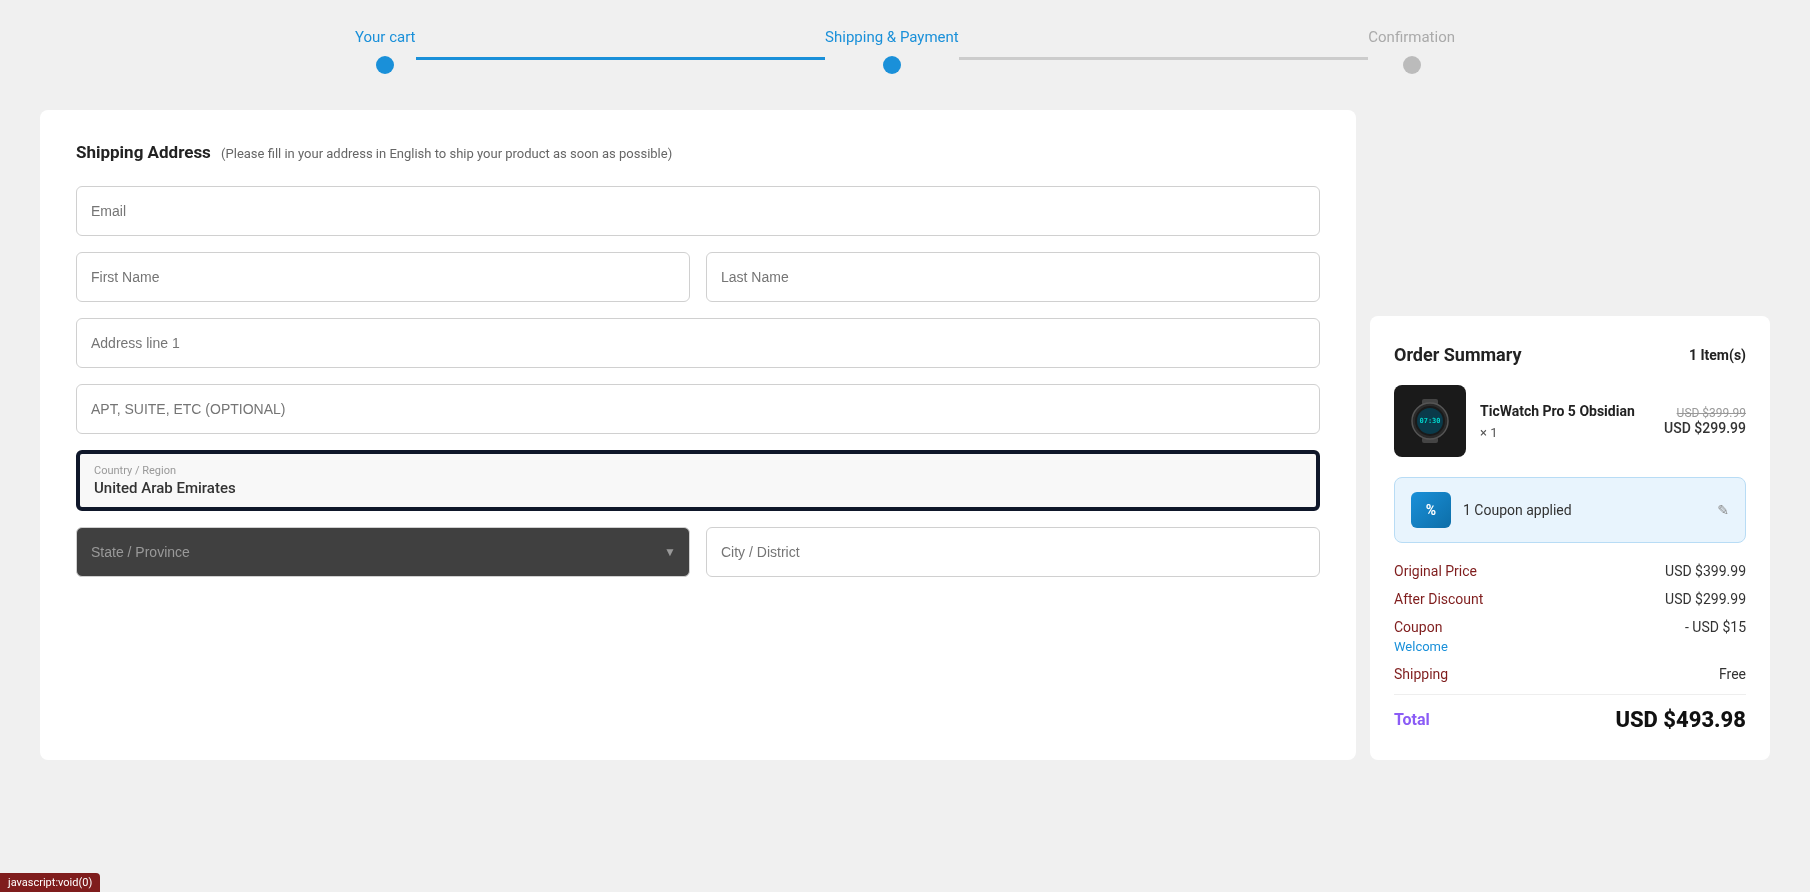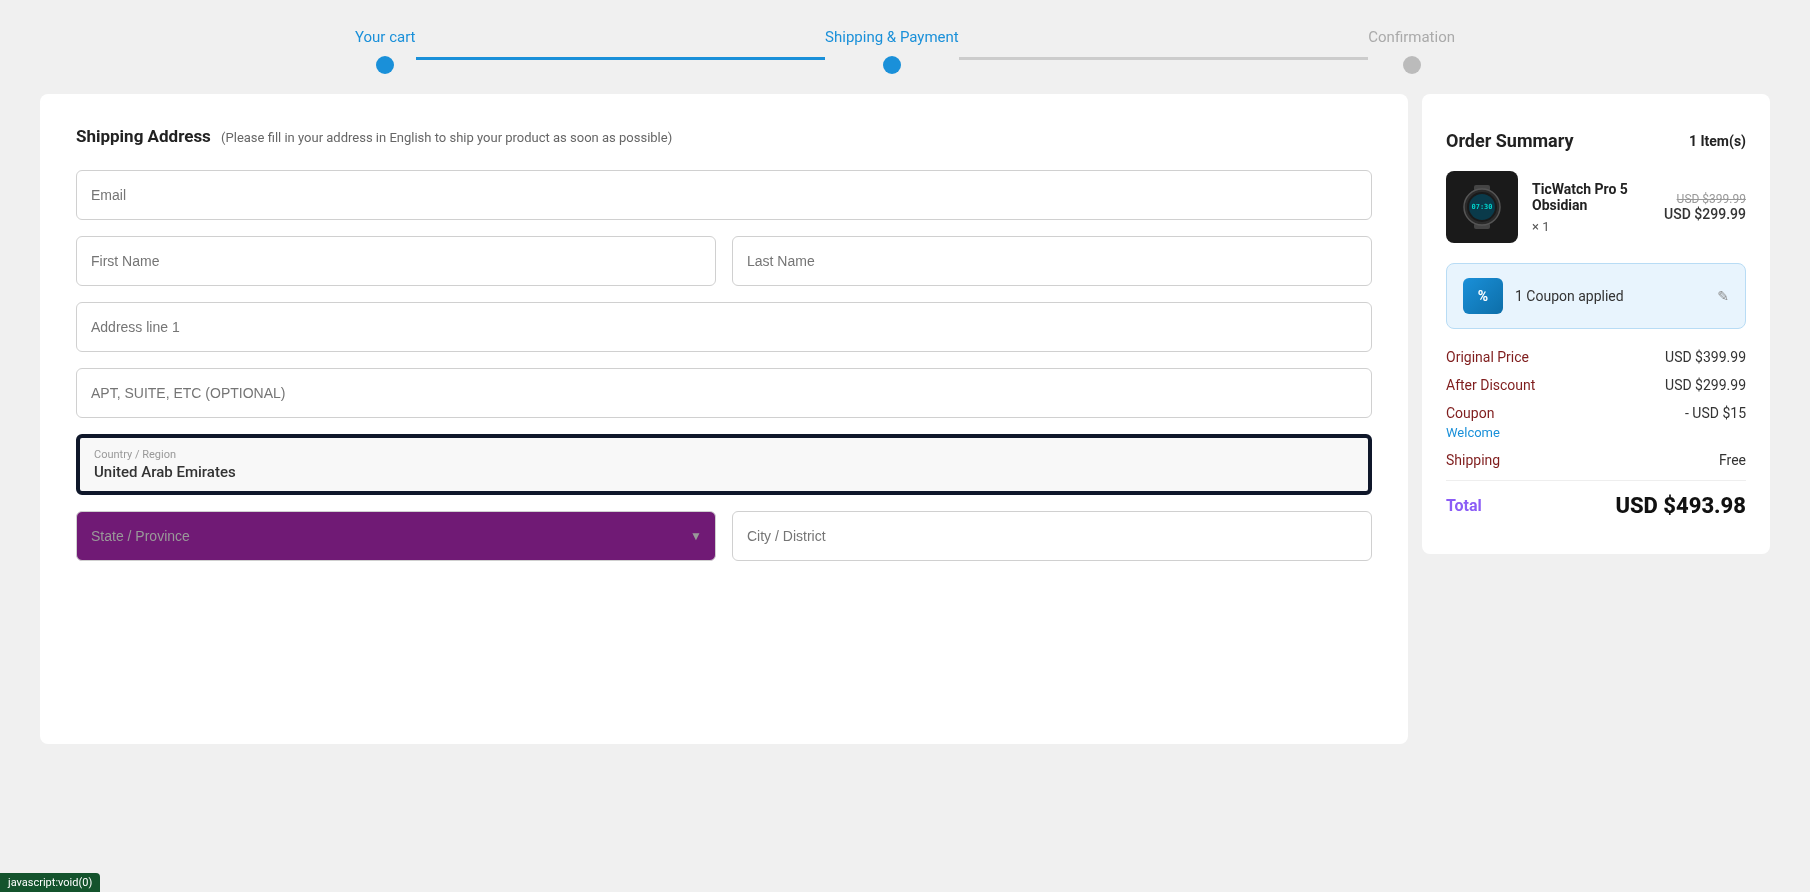--- a/index.html
+++ b/index.html
@@ -54,21 +54,22 @@
     }
     .step-line.active { background: #1a90d9; }
     .step-line.inactive { background: #ccc; }
 
     
     .main-layout {
       display: flex;
       gap: 14px;
       padding: 0 40px 40px;
       max-width: 1810px;
-      margin: 0 auto;
+      margin: 16px auto;
+      align-items: flex-end;
     }
 
     
     .left-panel {
       flex: 1;
       background: #fff;
       border-radius: 8px;
       padding: 32px 36px;
       min-height: 650px;
     }
@@ -129,40 +130,40 @@
       position: relative;
     }
     .select-wrapper select {
       width: 100%;
       padding: 16px 40px 16px 14px;
       border: 1px solid #d0d0d0;
       border-radius: 6px;
       font-size: 14px;
       color: #999;
       appearance: none;
-      background: #701a75;
+      background: #404040;
       outline: none;
       cursor: pointer;
     }
     .select-chevron {
       position: absolute;
       right: 14px;
       top: 50%;
       transform: translateY(-50%);
       pointer-events: none;
       color: #999;
       font-size: 12px;
     }
 
     
     .right-panel {
-      width: 348px;
+      width: 400px;
       background: #fff;
       border-radius: 8px;
-      padding: 36px 24px;
+      padding: 28px 24px;
       height: fit-content;
     }
     .order-summary-header {
       display: flex;
       justify-content: space-between;
       align-items: center;
       margin-bottom: 20px;
     }
     .order-summary-title {
       font-size: 18px;
@@ -292,21 +293,21 @@
       font-size: 22px;
       font-weight: 800;
       color: #111;
     }
 
     
     .js-status-bar {
       position: fixed;
       bottom: 0;
       left: 0;
-      background: #14532d;
+      background: #7f1d1d;
       color: white;
       font-size: 11px;
       padding: 3px 8px;
       border-radius: 0 4px 0 0;
     }
   </style>
 </head>
 <body>
 
 <div class="progress-bar-container">

